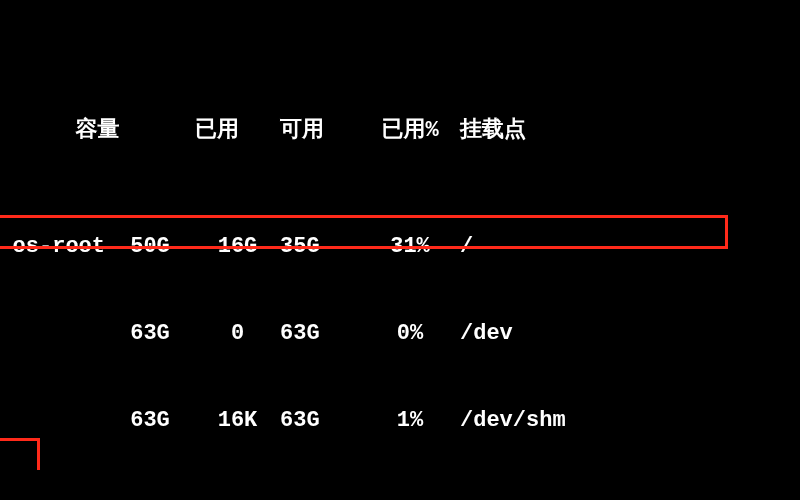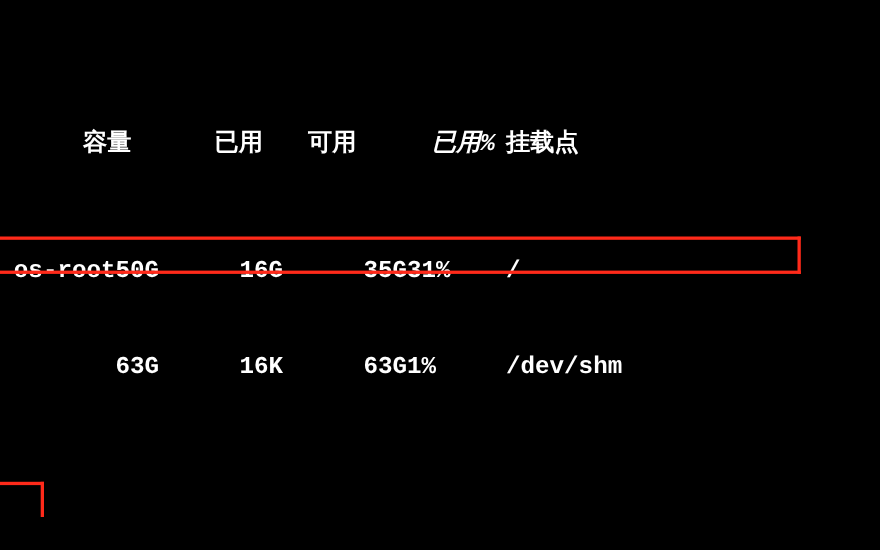--- a/index.html
+++ b/index.html
@@ -41,40 +41,41 @@
     top: 438px;
     width: 40px;
     height: 32px;
     border: 3px solid #ff2a1a;
     border-left: none;
     border-bottom: none;
     box-sizing: border-box;
     pointer-events: none;
   }
   .col-fs { display:inline-block; width:105px; text-align:right; }
-  .col-sz { display:inline-block; width:90px; text-align:left; }
+  .col-sz { display:inline-block; width:90px; text-align:center; }
   .col-us { display:inline-block; width:85px; text-align:center; }
-  .col-av { display:inline-block; width:90px; text-align:right; }
-  .col-pc { display:inline-block; width:80px; text-align:left; }
+  .col-av { display:inline-block; width:90px; text-align:left; }
+  .col-pc { display:inline-block; width:80px; text-align:center; }
   .col-mt { display:inline-block; padding-left:10px; text-align:left; }
   .hdr-sz { display:inline-block; width:195px; text-align:center; padding-right:0; }
   .hdr-us { display:inline-block; width:85px; text-align:left;font-family:Liberation Mono, monospace; }
   .hdr-av { display:inline-block; width:90px; }
-  .hdr-pc { display:inline-block; width:80px; text-align:right;font-style:italic; }
+  .hdr-pc { display:inline-block; width:80px; text-align:center; }
   .hdr-mt { display:inline-block; padding-left:10px;text-align:center; }
 </style>
 </head>
 <body>
 
 <div class="terminal">
 
 
   <div class="row"><span class="hdr-sz">容量</span><span class="hdr-us">已用</span><span class="hdr-av">可用</span><span class="hdr-pc">已用%</span><span class="hdr-mt">挂载点</span></div>
 
   <div class="row"><span class="col-fs">os-root</span><span class="col-sz">50G</span><span class="col-us">16G</span><span class="col-av">35G</span><span class="col-pc">31%</span><span class="col-mt">/</span></div>
+  <div class="row"><span class="col-fs"></span><span class="col-sz">63G</span><span class="col-us">0</span><span class="col-av">63G</span><span class="col-pc">0%</span><span class="col-mt">/dev</span></div>
   <div class="row"><span class="col-fs"></span><span class="col-sz">63G</span><span class="col-us">16K</span><span class="col-av">63G</span><span class="col-pc">1%</span><span class="col-mt">/dev/shm</span></div>
   
   
   
   
   
   
   
 
   

